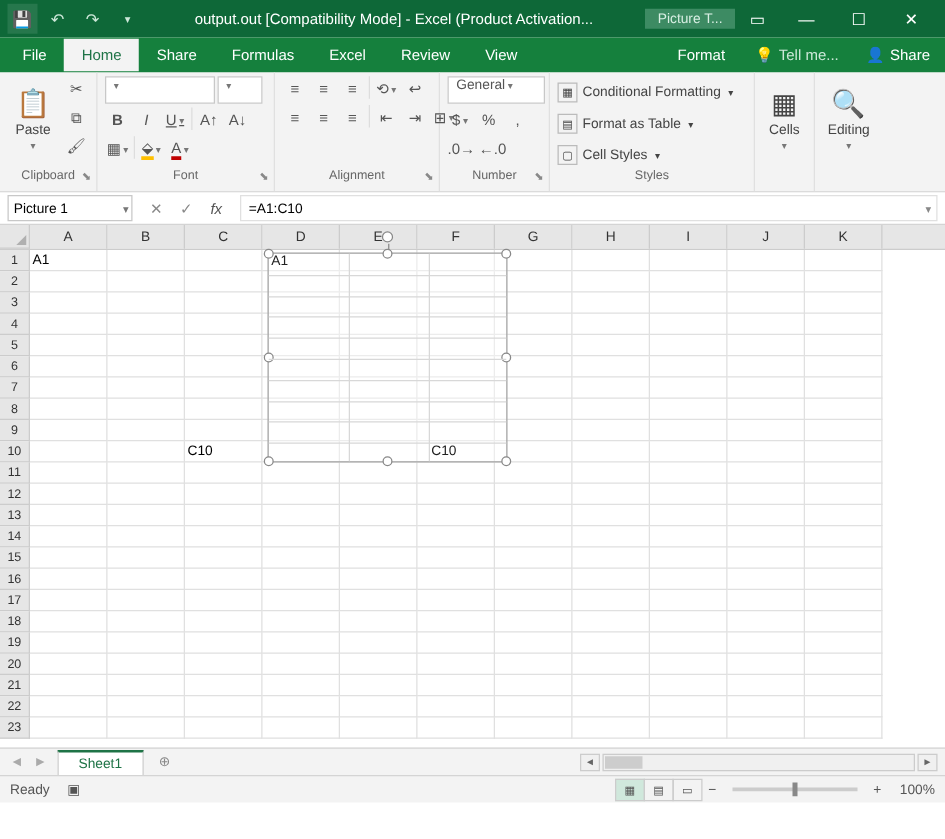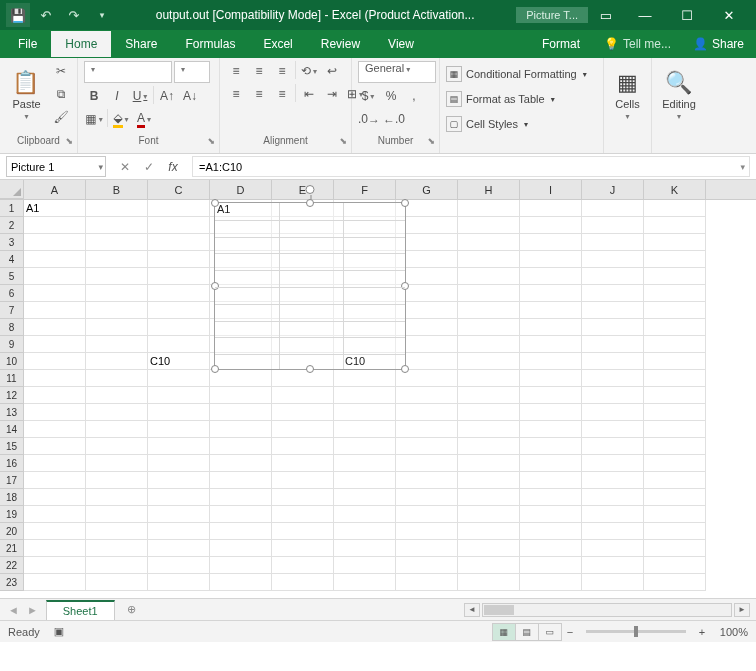--- a/index.html
+++ b/index.html
@@ -227,20 +227,21 @@
           <span class="s-icon">▤</span>
           <span>Format as Table</span>
           <span style="font-size:8px;margin-left:2px">▾</span>
         </div>
       <div class="styles-row">
           <span class="s-icon">▢</span>
           <span>Cell Styles</span>
           <span style="font-size:8px;margin-left:2px">▾</span>
         </div>
     </div>
+    <div class="group-label"><span>Styles</span></div>
   </div>
 
   <div class="ribbon-group" style="width:48px">
     <div class="group-content">
       <div class="big-btn">
         <span class="big-icon">▦</span>
         <span>Cells</span>
         <span style="font-size:8px;color:#777">▾</span>
       </div>
     </div>

